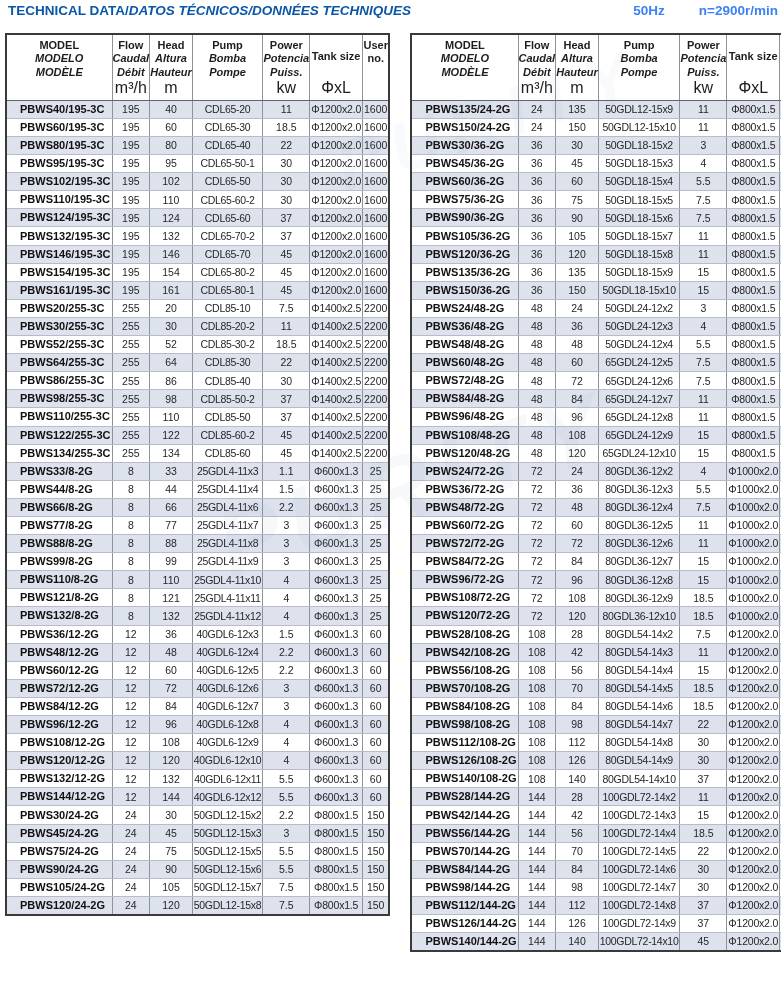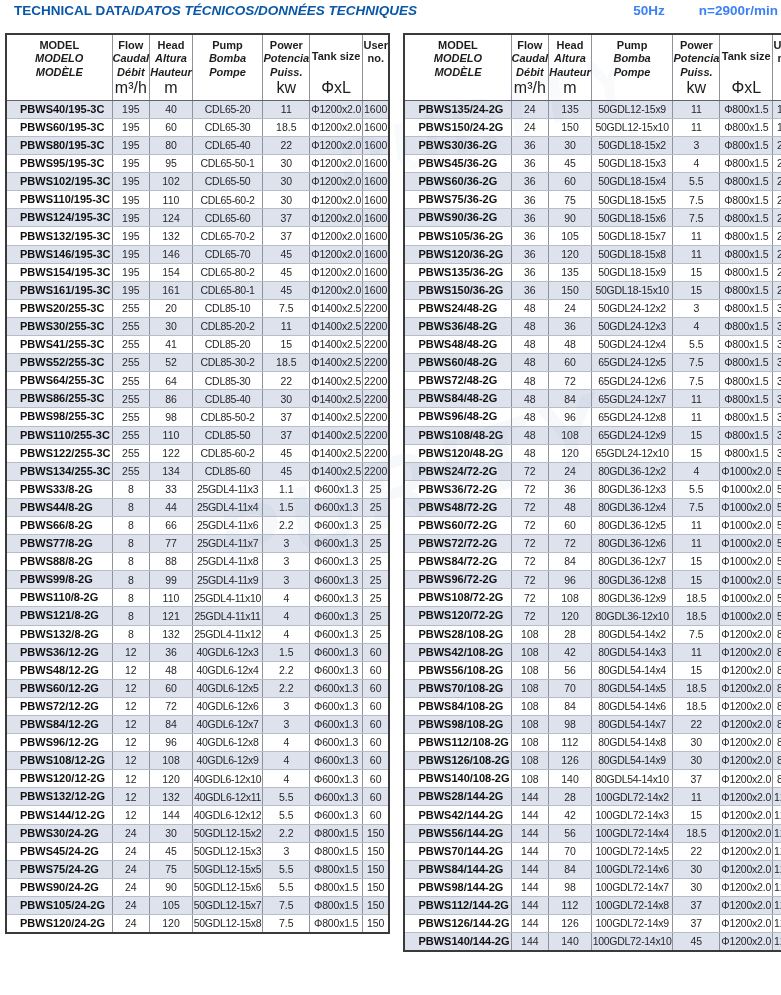--- a/index.html
+++ b/index.html
@@ -8,39 +8,39 @@
     width:781px; height:995px;
     font-family:"Liberation Sans", sans-serif;
     position:relative; overflow:hidden;
     color:#1d1d1d;
   }
   .page { position:relative; width:781px; height:995px; }
 
   
   .topbar {
     display:flex; justify-content:space-between; align-items:flex-start;
-    padding:3px 3px 0 14px; height:26px;
+    padding:3px 3px 0 8px; height:26px;
   }
   .doc-title { font-size:13.5px; font-weight:700; color:#0a57a8; letter-spacing:0; }
   .doc-title .it { font-style:italic; }
   .specs { font-size:13.5px; font-weight:700; color:#3b82f6; }
   .specs span { margin-left:34px; }
 
   
   .watermark {
     position:absolute; left:210px; top:430px;
     font-size:95px; font-weight:700; font-style:italic;
     color:rgba(140,155,180,0.07);
     transform:rotate(-18deg);
     letter-spacing:10px; pointer-events:none; white-space:nowrap;
   }
   .watermark2 { left:330px; top:80px; font-size:70px; color:rgba(140,155,180,0.05); }
 
   
-  .tables { display:flex; gap:13px; padding-left:5px; margin-top:7px; align-items:flex-start; }
+  .tables { display:flex; gap:20px; padding-left:5px; margin-top:7px; align-items:flex-start; }
   table { border-collapse:collapse; table-layout:fixed; background:#fff; }
   table.data { border:2px solid #3a3a3a; }
   th, td { border:1px solid #8d939c; }
   tbody td { border-top:1px solid #b7bdc8; border-bottom:1px solid #b7bdc8; }
   thead th { border-bottom:1px solid #60656c; }
 
   thead th { height:66px; padding:0; vertical-align:top; font-weight:400; }
   .hx {
     height:100%; display:flex; flex-direction:column;
     justify-content:space-between; align-items:center;
@@ -273,29 +273,20 @@
           <tr>
             <td class="model">PBWS30/255-3C</td>
             <td>255</td>
             <td>30</td>
             <td class="pumpcell">CDL85-20-2</td>
             <td>11</td>
             <td class="tankcell">Φ1400x2.5</td>
             <td>2200</td>
           </tr>
           <tr>
-            <td class="model">PBWS41/255-3C</td>
-            <td>255</td>
-            <td>41</td>
-            <td class="pumpcell">CDL85-20</td>
-            <td>15</td>
-            <td class="tankcell">Φ1400x2.5</td>
-            <td>2200</td>
-          </tr>
-          <tr>
             <td class="model">PBWS52/255-3C</td>
             <td>255</td>
             <td>52</td>
             <td class="pumpcell">CDL85-30-2</td>
             <td>18.5</td>
             <td class="tankcell">Φ1400x2.5</td>
             <td>2200</td>
           </tr>
           <tr>
             <td class="model">PBWS64/255-3C</td>

